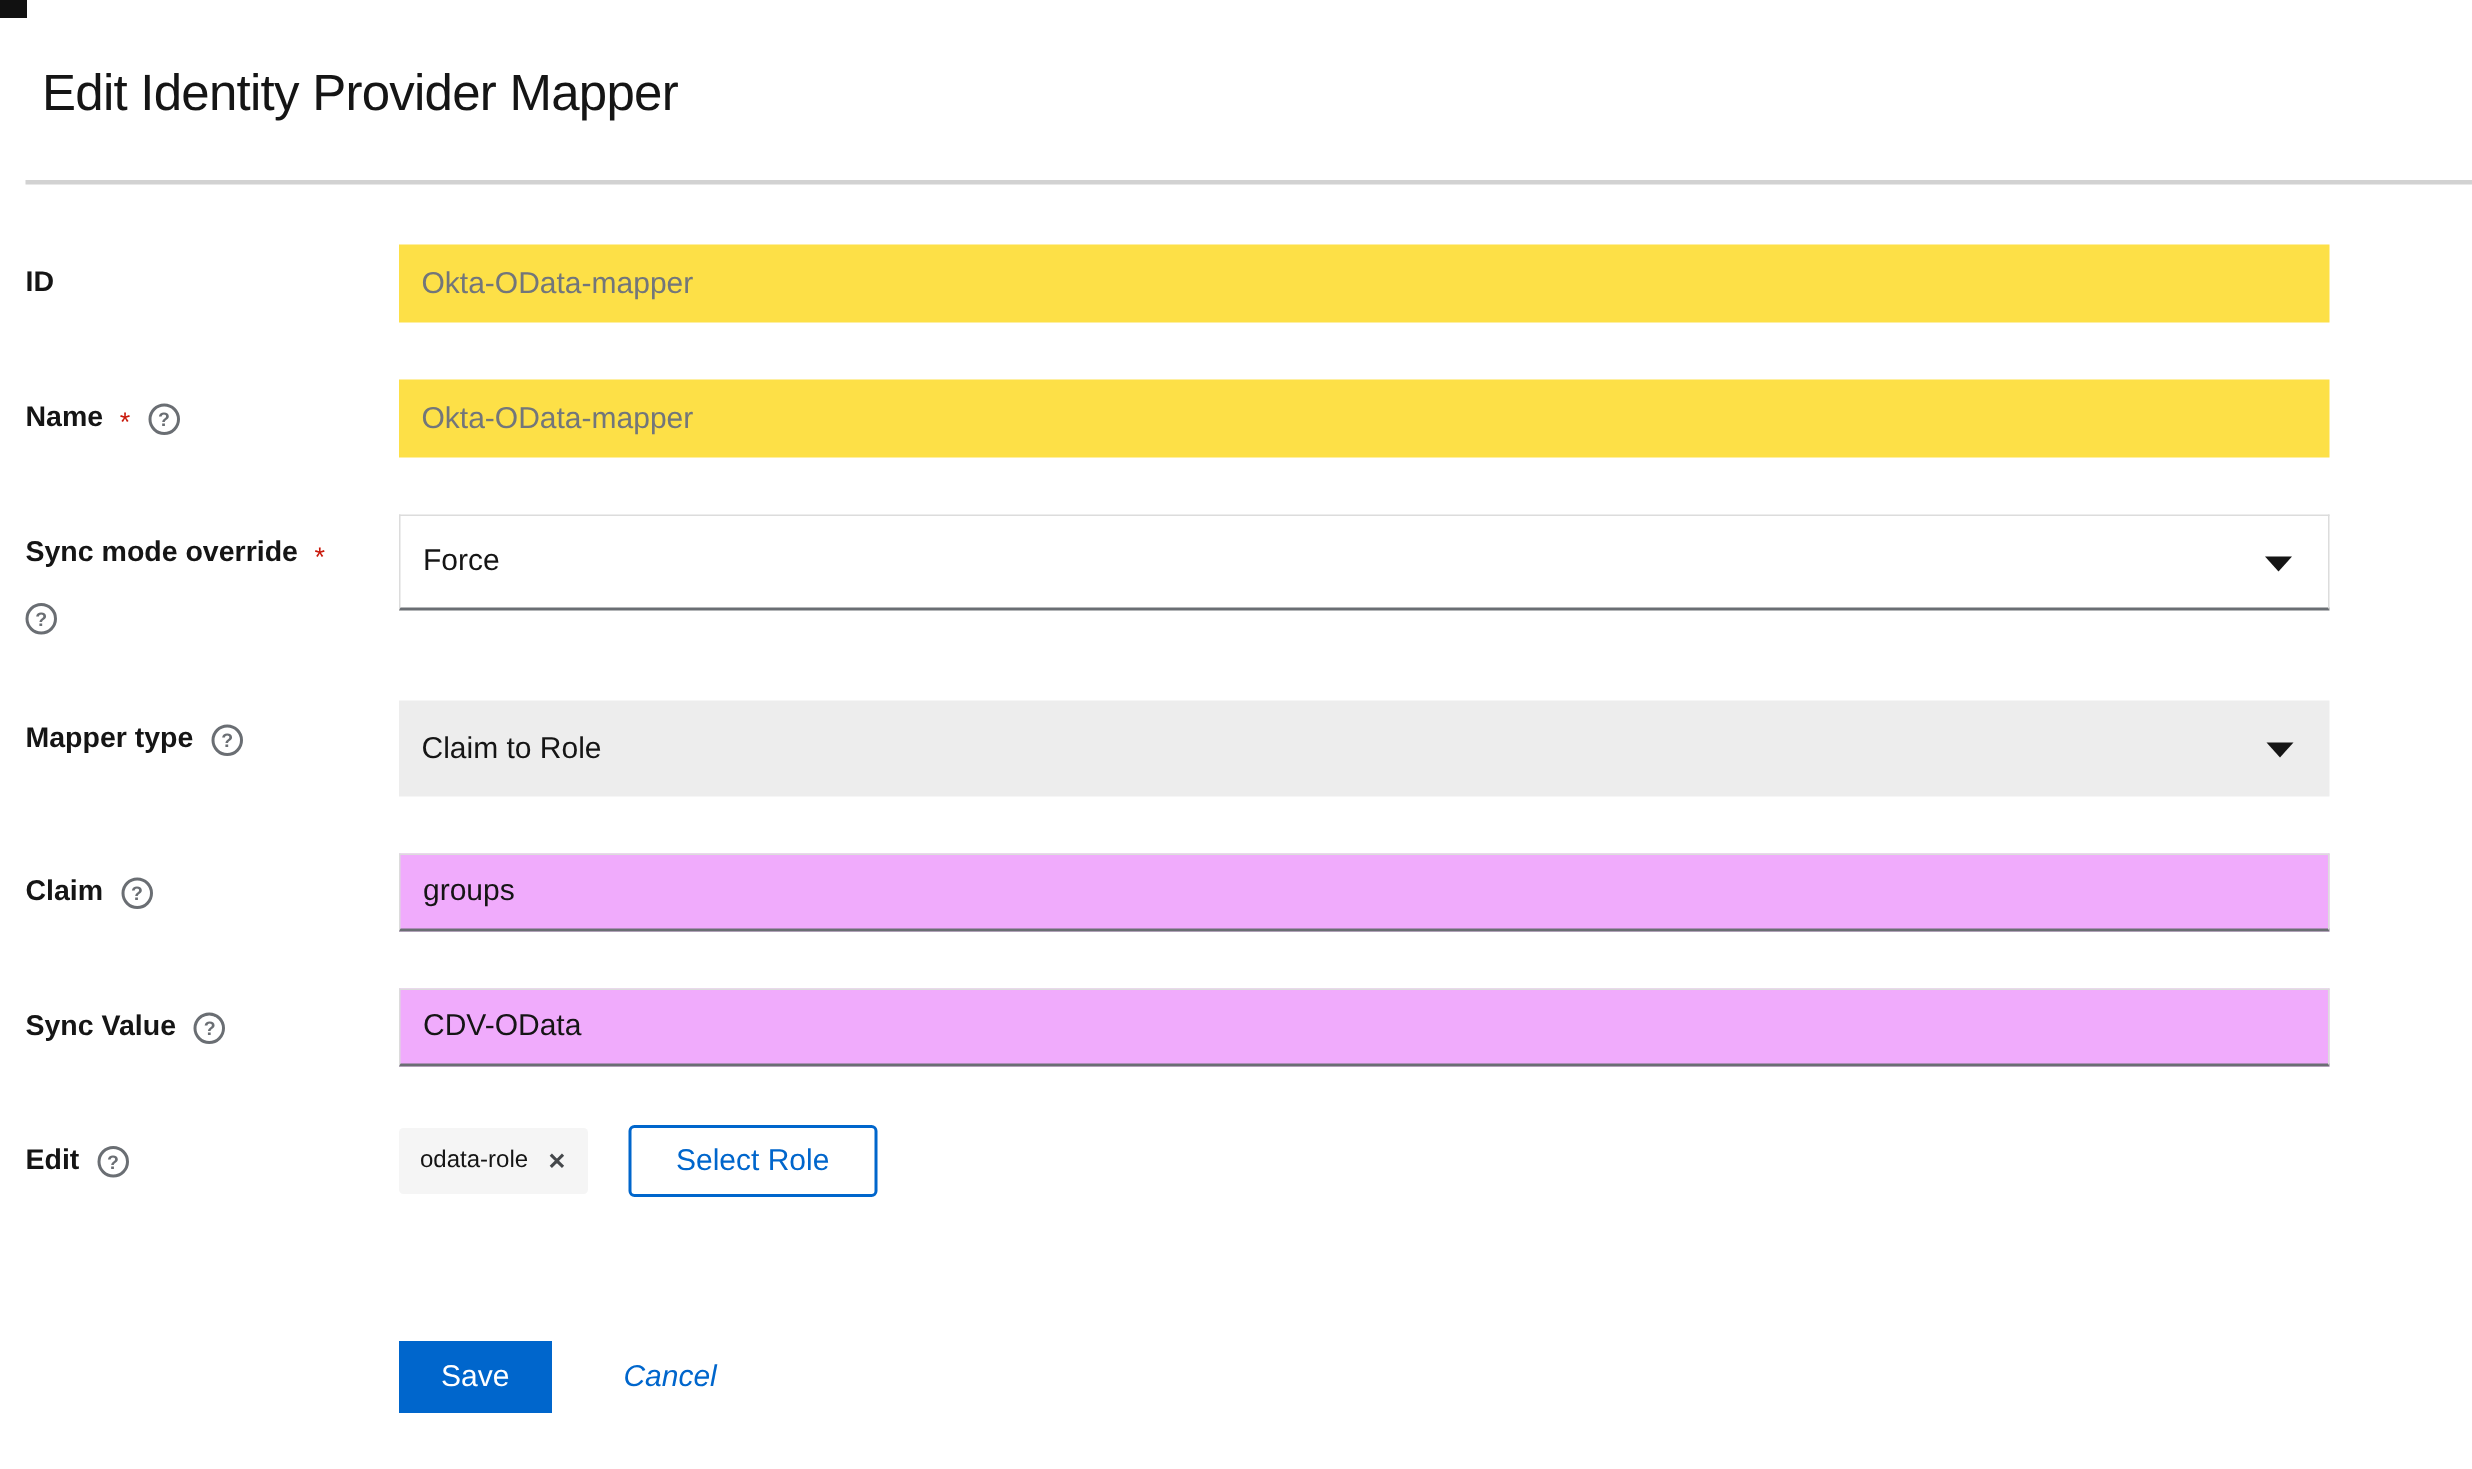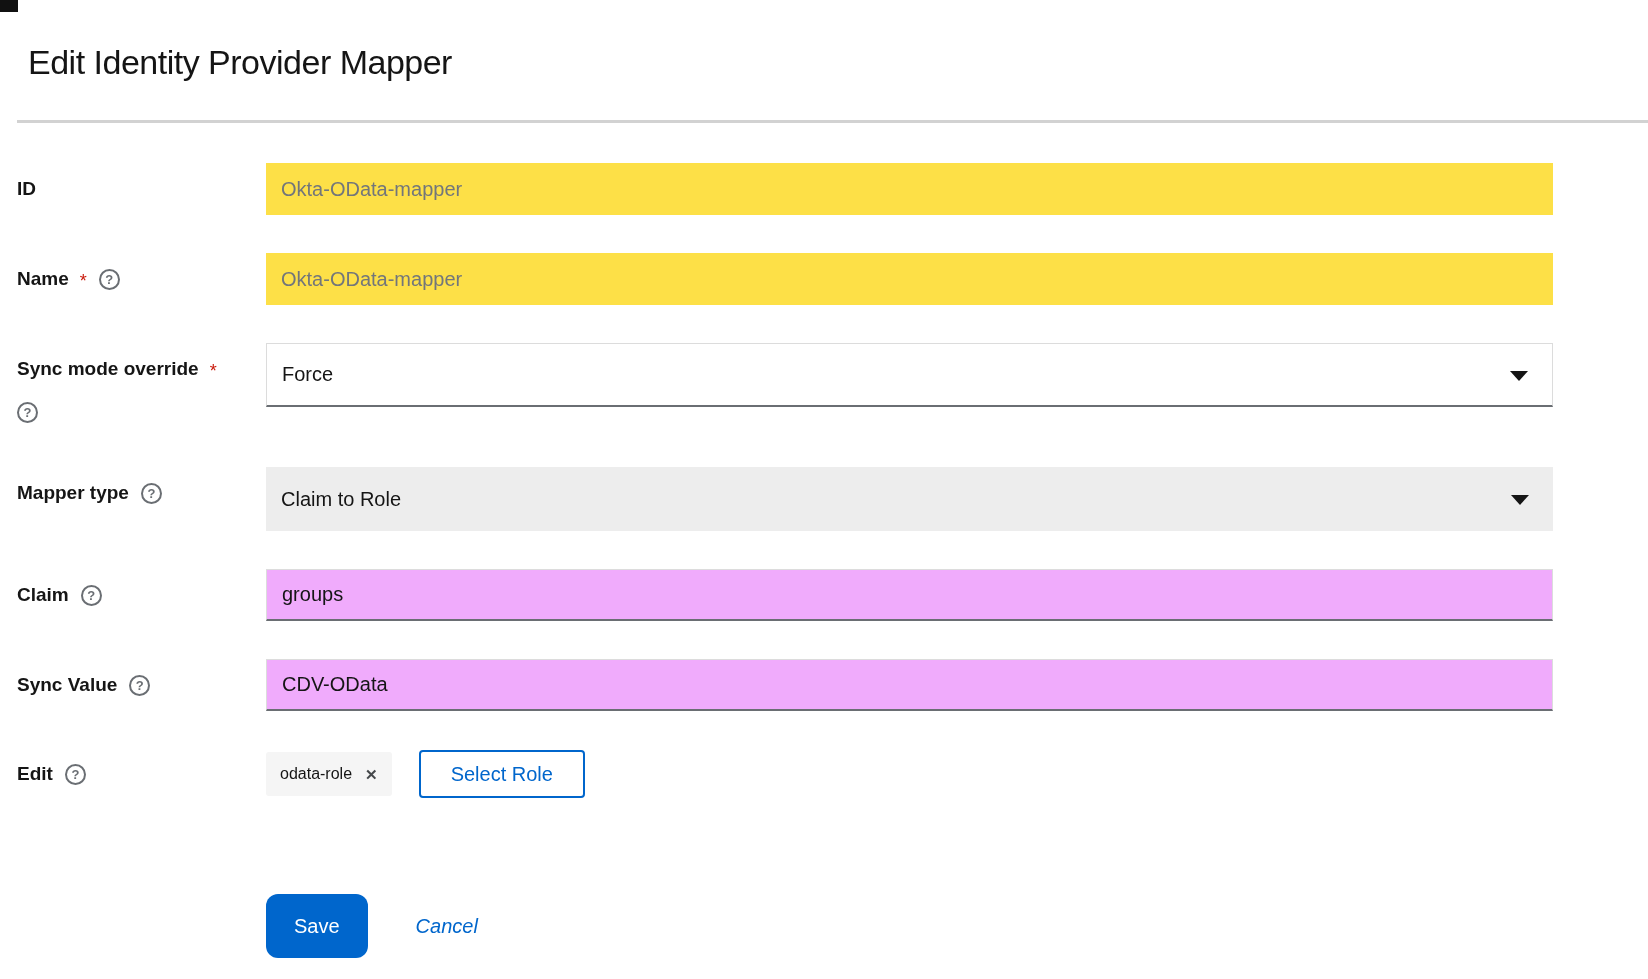--- a/index.html
+++ b/index.html
@@ -80,23 +80,23 @@
     margin-left: 13px; font-size: 15px; font-weight: 700;
     color: #45484b; cursor: pointer; line-height: 1; user-select: none;
   }
   .select-role-btn {
     margin-left: 27px; height: 48px; padding: 0 30px;
     background: #ffffff; border: 2px solid #0066cc; border-radius: 4px;
     color: #0066cc; font-size: 20px; font-family: inherit; cursor: pointer;
   }
   .actions-row { margin-left: 266px; margin-top: 94px; display: flex; align-items: center; }
   .save-btn {
-    height: 64px; padding: 0 28px;
+    height: 48px; padding: 0 28px;
     background: #0066cc; color: #ffffff;
-    border: none; border-radius: 12px;
+    border: none; border-radius: 0;
     font-size: 20px; font-family: inherit; cursor: pointer;
   }
   .cancel-link {
     margin-left: 48px; color: #0066cc;
     font-size: 20px; text-decoration: none; cursor: pointer; font-style: italic;
   }
 </style>
 </head>
 <body>
 

